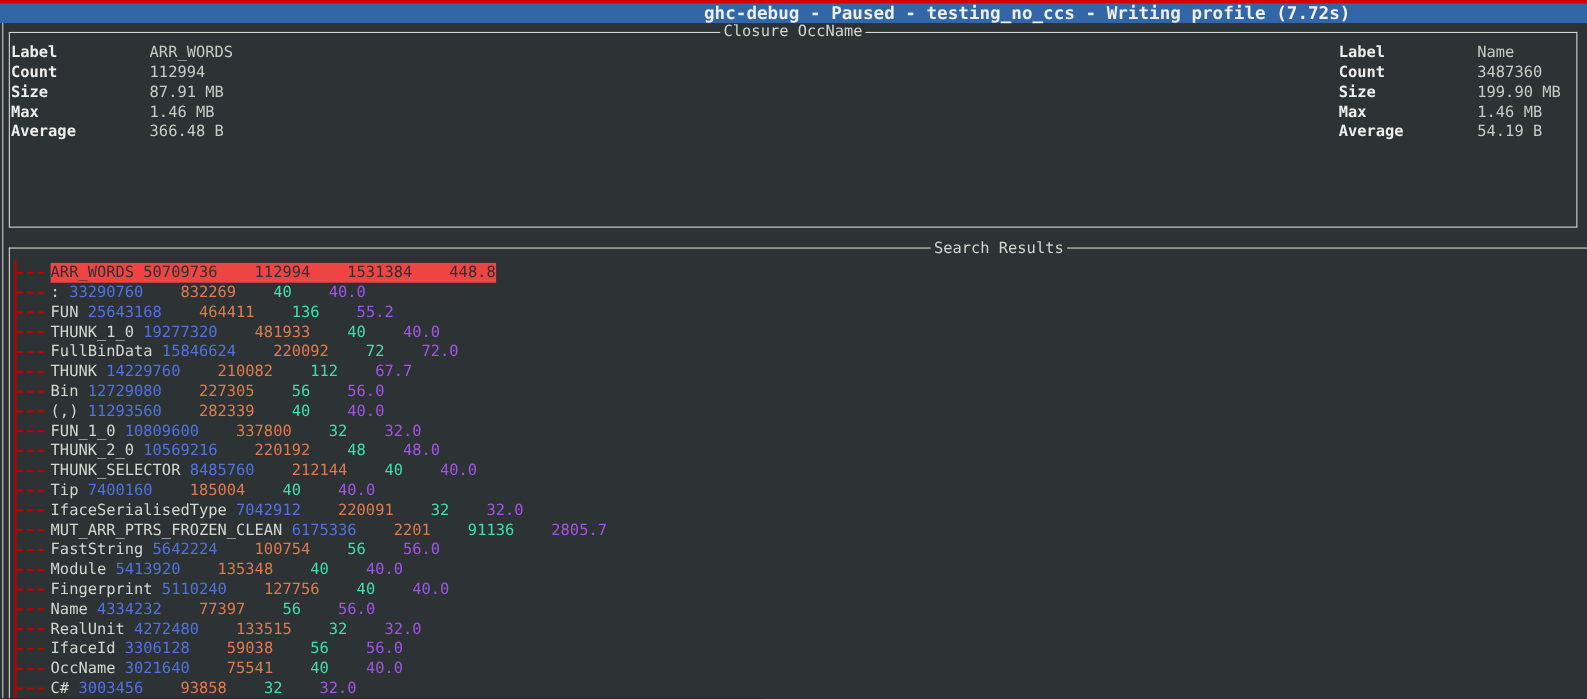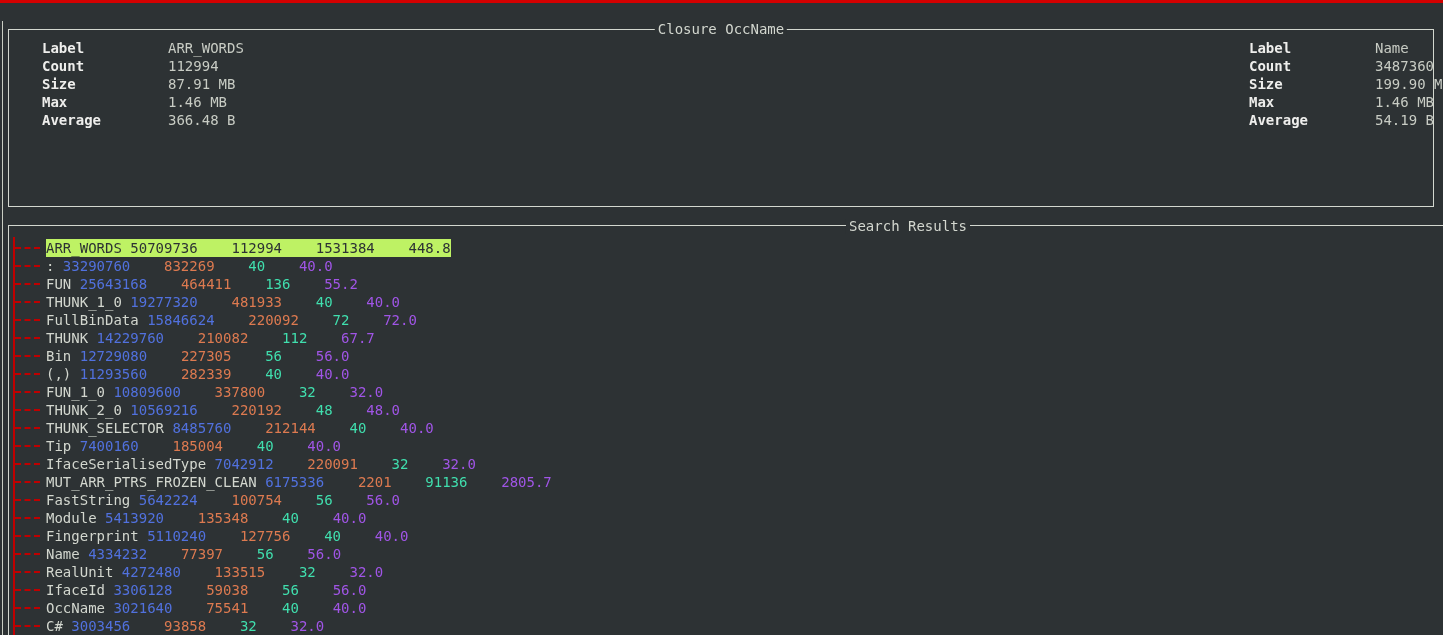--- a/index.html
+++ b/index.html
@@ -26,46 +26,47 @@
     position:absolute;left:8px;top:29px;width:1426px;height:178px;
     border:1px solid #d3d7cf;box-sizing:border-box;
   }
   .panel-label{
     position:absolute;background:#2d3234;padding:0 3px;
     color:#d3d7cf;font-size:14px;line-height:15px;white-space:pre;
   }
   .p1-label{top:22px;left:721px;transform:translateX(-50%);}
   .p2-label{top:219px;left:908px;transform:translateX(-50%);}
 
-  .cd-col{position:absolute;top:39px;line-height:18px;white-space:pre;margin-left:32px;}
+  .cd-col{position:absolute;top:39px;line-height:18px;white-space:pre;}
   .cd-col div{height:18px;}
   .cd-labels{font-weight:bold;color:#eeeeec;}
   .cd-values{color:#c8ccc4;}
   .cd-l-labels{left:10px;} .cd-l-values{left:136px;}
   .cd-r-labels{left:1217px;} .cd-r-values{left:1343px;}
 
   
   .p2-top{position:absolute;left:8px;top:225px;right:0;height:1px;background:#d3d7cf;}
   .p2-left{position:absolute;left:8px;top:225px;bottom:0;width:1px;background:#d3d7cf;}
 
   .tree-trunk{position:absolute;left:13px;top:237px;bottom:0;width:2px;background:#c00000;}
   .results{position:absolute;left:0;top:239px;right:0;}
   .row{position:relative;height:18px;line-height:18px;}
   .branch{position:absolute;left:15px;top:8px;width:25px;height:0;border-top:2px dashed #c00000;}
   .rowtext{position:absolute;left:46px;top:0;white-space:pre;}
-  .rowtext.sel{background:#bef264;}
+  .rowtext.sel{background:#ef4444;}
   .rowtext.sel span{color:#2d3234 !important;}
 </style>
 </head>
 <body>
 
 <div class="screen">
 
   <div class="top-red"></div>
 
+  <div class="titlebar">ghc-debug - Paused - testing_no_ccs - Writing profile (7.72s)</div>
 
   <div class="win-left-line"></div>
 
   <div class="panel1"></div>
   <div class="panel-label p1-label">Closure OccName</div>
 
   <div class="cd-col cd-labels cd-l-labels" id="cd-l-labels"><div>Label</div><div>Count</div><div>Size</div><div>Max</div><div>Average</div></div>
   <div class="cd-col cd-values cd-l-values" id="cd-l-values"><div>ARR_WORDS</div><div>112994</div><div>87.91 MB</div><div>1.46 MB</div><div>366.48 B</div></div>
   <div class="cd-col cd-labels cd-r-labels" id="cd-r-labels"><div>Label</div><div>Count</div><div>Size</div><div>Max</div><div>Average</div></div>
   <div class="cd-col cd-values cd-r-values" id="cd-r-values"><div>Name</div><div>3487360</div><div>199.90 MB</div><div>1.46 MB</div><div>54.19 B</div></div>

